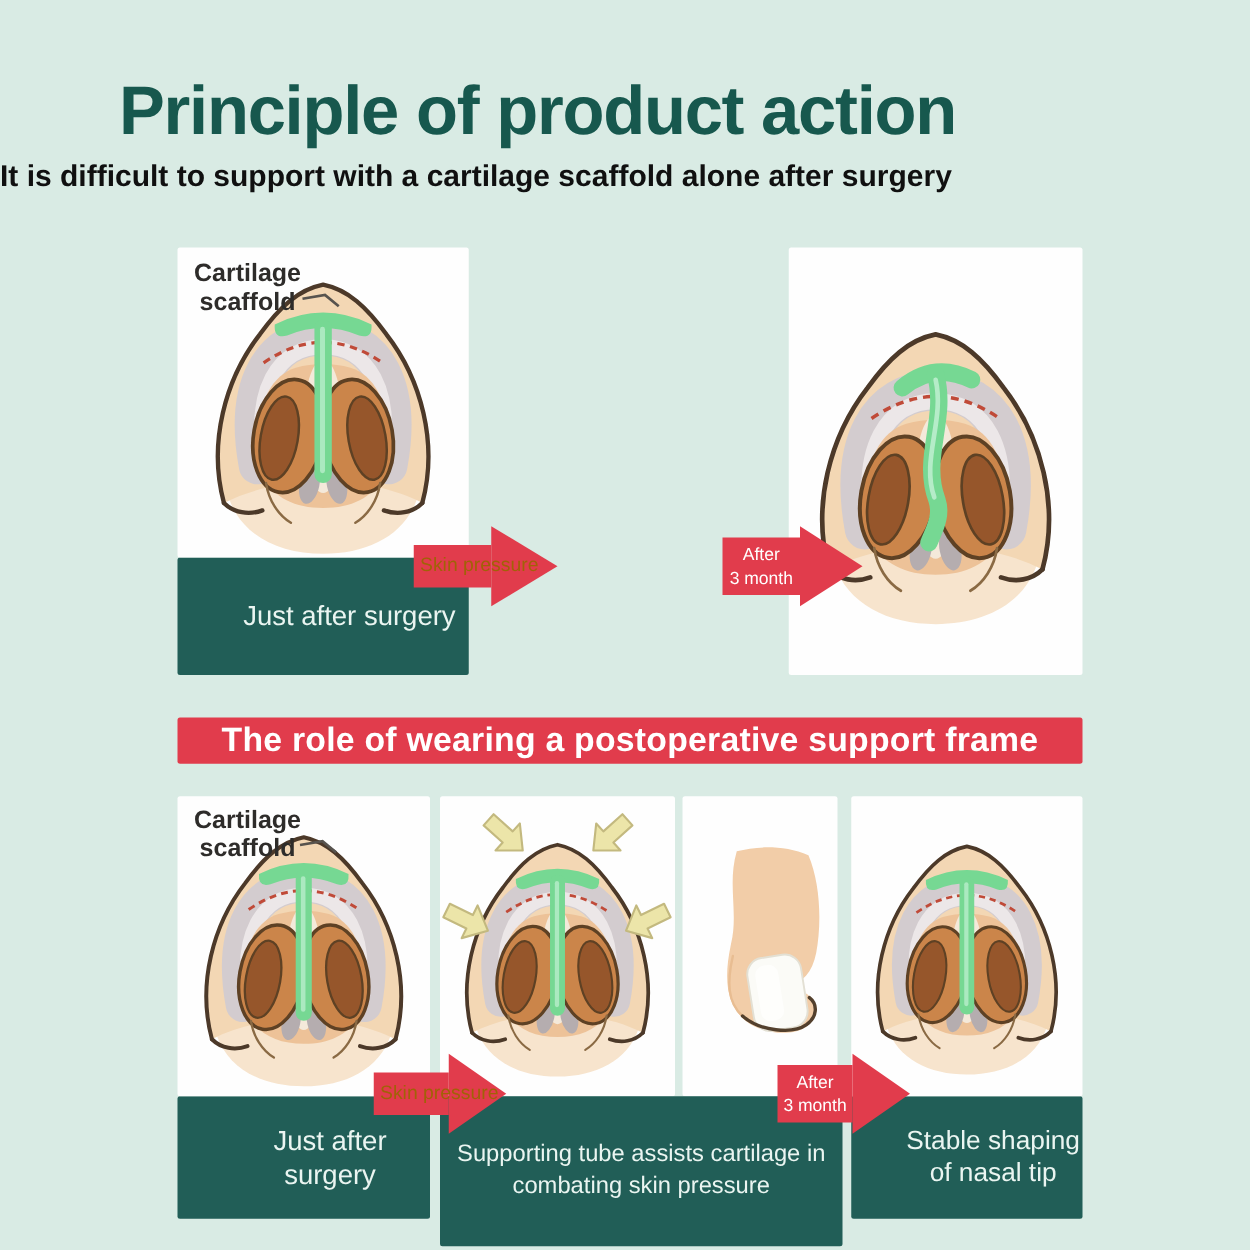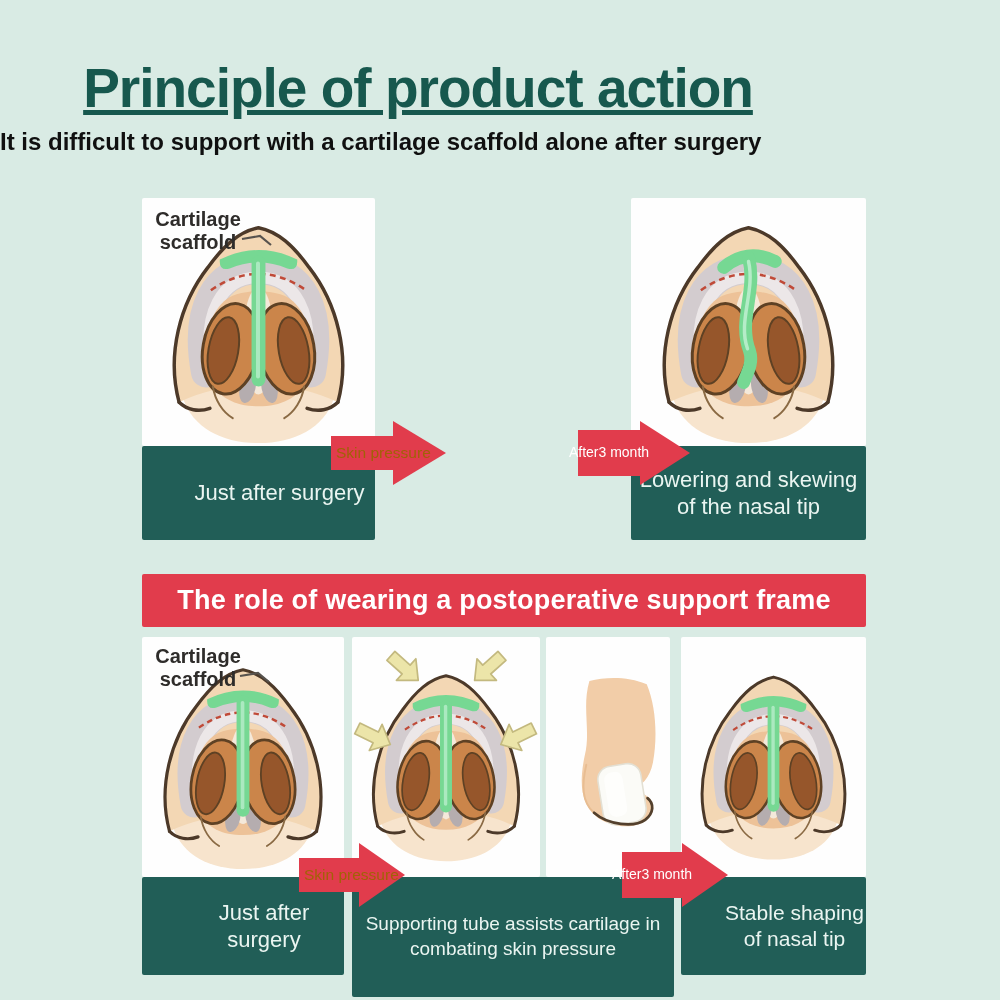--- a/index.html
+++ b/index.html
@@ -1,22 +1,22 @@
 <!DOCTYPE html>
 <html style="--background: #d9ebe4; --panel: #fefefe; --teal: #215e57; --caption-text: #eaf5f1; --red: #e13c4c; --title-text: #17584e; --subtitle-text: #101010; --green: #76d893; --arrow-yellow: #ece5a9; --label-text: #2e2c2a;"><head>
 <meta charset="utf-8">
 <style>
   html,body{margin:0;padding:0;}
   body{font-family:"Liberation Sans","DejaVu Sans",sans-serif;}
   .stage{position:relative;width:1000px;height:1000px;overflow:hidden;
          background:var(--background,#d9ebe4);}
   
-  .title{position:absolute;left:4px;top:57px;width:828px;text-align:center;
+  .title{position:absolute;left:16px;top:57px;width:828px;text-align:center;
          font-size:55px;font-weight:700;letter-spacing:-1px;
-         color:var(--title-text,#17584e);line-height:62px;text-decoration:underline;}
+         color:var(--title-text,#17584e);line-height:62px;}
   .subtitle{position:absolute;left:0;top:124px;width:1000px;
          font-size:24px;font-weight:600;color:var(--subtitle-text,#101010);line-height:36px;}
   
   .panel{position:absolute;display:flex;flex-direction:column;z-index:1;}
   .art{flex:1;background:var(--panel,#fff);border-radius:2px;position:relative;
        display:flex;align-items:center;justify-content:center;overflow:hidden;}
   .art svg{width:100%;height:100%;display:block;}
   .caption{background:var(--teal,#215e57);color:var(--caption-text,#eaf5f1);
        display:flex;flex-direction:column;align-items:center;justify-content:center;
        text-align:center;border-radius:2px;line-height:1.25;padding-left:42px;}
@@ -31,21 +31,21 @@
        font-size:20px;font-weight:600;color:var(--label-text,#2e2c2a);
        line-height:1.17;text-align:center;}
   .pointer{position:absolute;z-index:3;}
   
   .banner{position:absolute;background:var(--red,#e13c4c);color:#fff;
        display:flex;align-items:center;justify-content:center;
        font-size:27px;font-weight:600;letter-spacing:.2px;border-radius:2px;z-index:2;}
   
   .r-arrow{position:absolute;display:flex;align-items:center;z-index:6;}
   .r-arrow .tail{background:var(--red,#e13c4c);position:relative;
-       display:flex;align-items:center;justify-content:center;}
+       display:flex;flex-direction:column;align-items:center;justify-content:center;}
   .r-arrow .head{width:0;height:0;border-style:solid;}
   .lbl-skin{position:absolute;left:5px;top:50%;transform:translateY(-50%);
        white-space:nowrap;color:#a16207;font-size:15.5px;z-index:7;}
   .lbl-after{color:#fff;font-size:14px;line-height:1.35;white-space:nowrap;text-align:center;}
   .defs-svg{position:absolute;width:0;height:0;overflow:hidden;}
 </style>
 </head>
 <body>
 
 <svg class="defs-svg" aria-hidden="true">
@@ -137,37 +137,36 @@
     <div class="caption cap-lg" style="height:94px;">Just after surgery</div>
   </div>
 
 
   <div class="panel" style="left:631px;top:198px;width:235px;height:342px;">
     <div class="art">
       <svg viewBox="0 0 220 250" preserveAspectRatio="xMidYMid meet">
           <use href="#nose-skewed"></use>
         </svg>
     </div>
-    <div class="caption cap-md" style="height:94px;padding:0 4px;">Lowering and skewing of the nasal tip</div>
   </div>
 
   <div class="r-arrow" style="left:331px;top:420px;height:65px;">
     <div class="tail" style="width:62px;height:34px;"></div>
     <div class="head" style="border-width:32.5px 0 32.5px 53px;border-color:transparent transparent transparent var(--red,#e13c4c);"></div>
     <span class="lbl-skin">Skin pressure</span>
   </div>
   <div class="r-arrow" style="left:578px;top:420px;height:65px;">
     <div class="tail" style="width:62px;height:46px;">
       <span class="lbl-after">After</span>
       <span class="lbl-after">3 month</span>
     </div>
     <div class="head" style="border-width:32.5px 0 32.5px 50px;border-color:transparent transparent transparent var(--red,#e13c4c);"></div>
   </div>
 
-  <div class="banner" style="left:142px;top:574px;width:724px;height:53px;">The role of wearing a postoperative support frame</div>
+  <div class="banner" style="left:142px;top:574px;width:724px;height:37px;">The role of wearing a postoperative support frame</div>
 
   <div class="panel" style="left:142px;top:637px;width:202px;height:338px;">
     <div class="art">
       <svg viewBox="0 0 220 250" preserveAspectRatio="xMidYMid meet">
           <use href="#nose-plain"></use>
         </svg>
       <div class="overlay-label" style="top:8px;">Cartilage scaffold</div>
       <svg class="pointer" style="left:96px;top:30px;" width="34" height="18">
         <path d="M2,9 L20,6 L31,15" stroke="#57534e" stroke-width="2.2" fill="none"></path>
       </svg>

